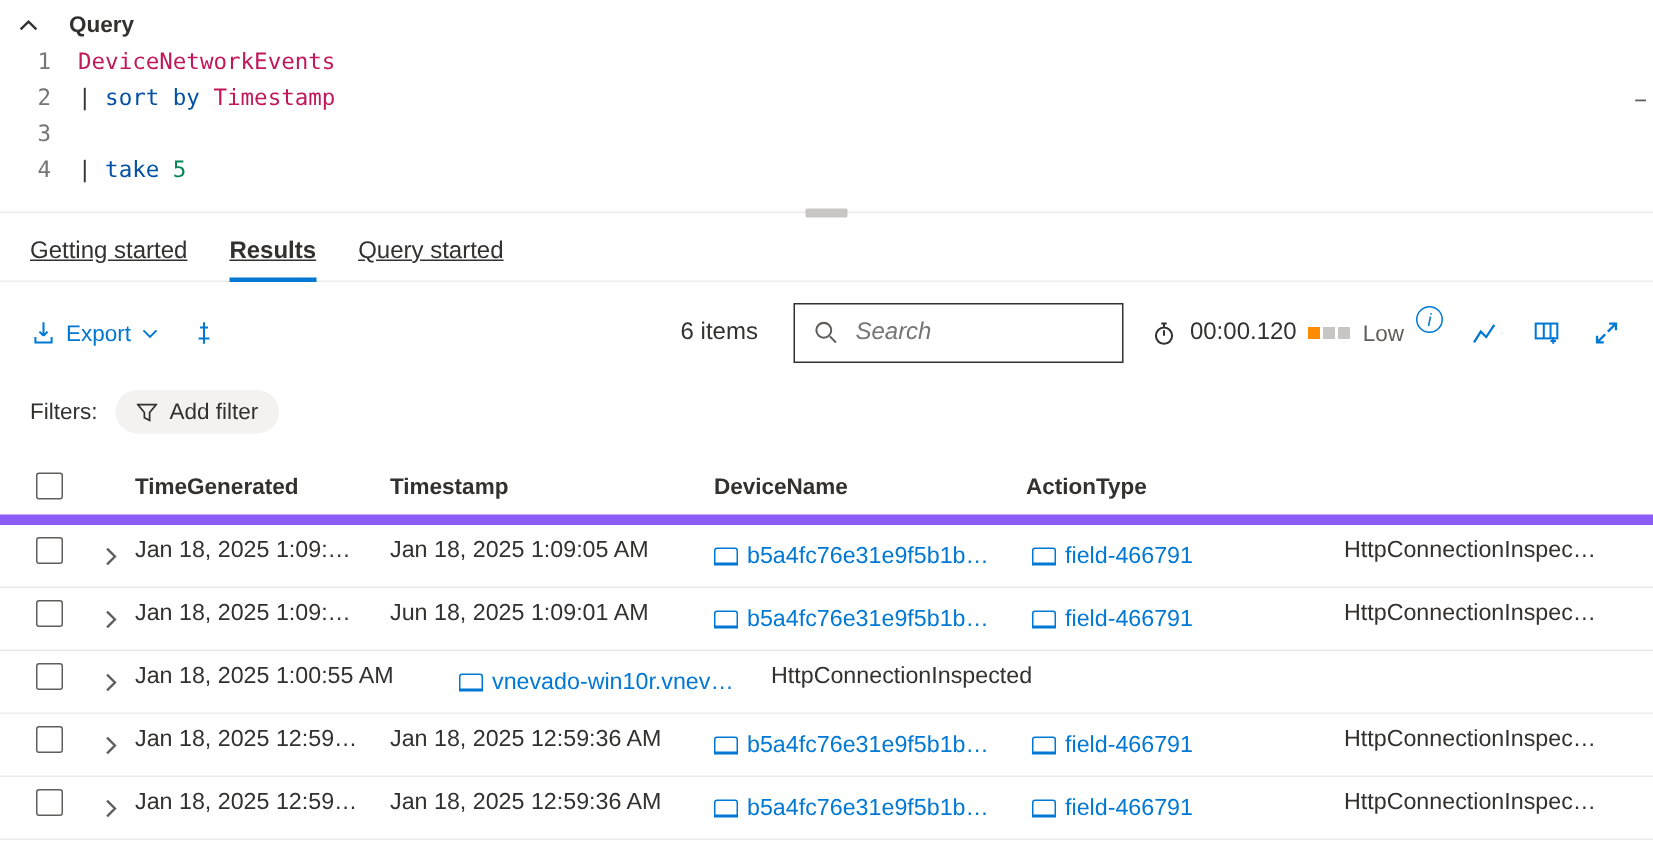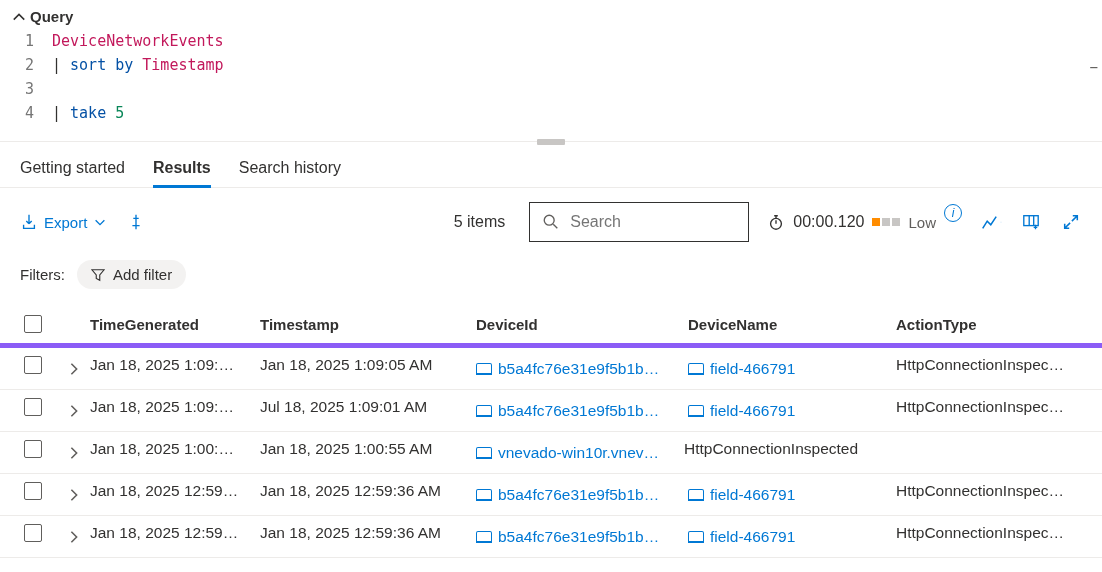--- a/index.html
+++ b/index.html
@@ -10,21 +10,21 @@
       background: #fff;
       width: 1102px;
       height: 572px;
       overflow: hidden;
     }
     
     .query-header {
       display: flex;
       align-items: center;
       padding: 8px 12px 4px 12px;
-      gap: 4px;
+      gap: 20px;
       font-weight: 600;
       font-size: 15px;
     }
     .chevron-up {
       width: 14px; height: 14px;
     }
     
     .editor-wrap {
       padding: 0 12px 10px 12px;
       font-family: Consolas, Menlo, monospace;
@@ -76,20 +76,21 @@
       display:flex;
       gap: 28px;
       padding: 6px 20px 0 20px;
       border-bottom: 1px solid #edebe9;
       font-size: 16px;
     }
     .tab {
       padding: 4px 0 10px 0;
       cursor:pointer;
       position:relative;
+      text-decoration:underline;
     }
     .tab.active { font-weight:600; }
     .tab.active::after {
       content:"";
       position:absolute;
       left:0; right:0; bottom:-1px;
       height:3px;
       background:#0078d4;
     }
     
@@ -123,20 +124,21 @@
       height:40px;
       width: 220px;
       padding: 0 12px;
     }
     .search-box input {
       border:none;
       outline:none;
       font-size:16px;
       width:100%;
       color:#4c1d95;
+      font-style:italic;
     }
     .elapsed {
       display:flex;
       align-items:center;
       gap:8px;
       font-size:16px;
     }
     .dots {
       display:flex; gap:2px;
     }
@@ -183,21 +185,21 @@
       cursor:pointer;
       color:#323130;
     }
     
     .grid-header {
       display:flex;
       align-items:center;
       padding: 10px 24px;
       font-weight:600;
       font-size:15px;
-      border-bottom:5px solid #8b5cf6;
+      border-bottom:7px solid #8b5cf6;
     }
     .chk {
       width:18px;height:18px;
       border:1px solid #605e5c;
       border-radius:2px;
       background:#fff;
       flex-shrink:0;
     }
     .col-chk { width: 34px; display:flex; }
     .col-expand { width: 32px; display:flex; align-items:center; justify-content:center; }
@@ -269,42 +271,42 @@
   <div class="dash-minus">−</div>
 </div>
 
 <div class="splitter">
   <div class="splitter-handle"></div>
 </div>
 
 <div class="tabs">
   <div class="tab"><span>Getting started</span></div>
   <div class="tab active"><span>Results</span></div>
-  <div class="tab"><span>Search history</span></div>
+  <div class="tab"><span>Query started</span></div>
 </div>
 
 <div class="toolbar">
   <div class="export-btn">
     <svg class="icon" viewBox="0 0 20 20">
         <path d="M10 2 v10 M10 12 l-3-3 M10 12 l3-3 M4 13 v4 h12 v-4" fill="none" stroke="#0078d4" stroke-width="1.5"></path>
       </svg>
     <span>Export</span>
     <svg class="icon-sm" viewBox="0 0 16 16">
         <path d="M3 6 L8 11 L13 6" fill="none" stroke="#0078d4" stroke-width="1.5"></path>
       </svg>
   </div>
   <div class="tool-icon-btn">
     <svg class="icon" viewBox="0 0 20 20">
         <path d="M10 2 v12 M6 14 h8 M7 6 h6 M10 14 v4" stroke="#0078d4" stroke-width="1.5" fill="none"></path>
       </svg>
   </div>
 
   <div class="spacer-flex"></div>
 
-  <span class="items-count">5 items</span>
+  <span class="items-count">6 items</span>
 
   <div class="search-box">
     <svg class="icon" viewBox="0 0 20 20">
         <circle cx="8" cy="8" r="5.5" fill="none" stroke="#605e5c" stroke-width="1.5"></circle>
         <path d="M12.5 12.5 L17 17" stroke="#605e5c" stroke-width="1.5"></path>
       </svg>
     <input type="text" placeholder="Search" style="">
   </div>
 
   <div class="elapsed">
@@ -354,21 +356,20 @@
   </div>
 </div>
 
 <div class="grid-header">
   <div class="col-chk">
       <div class="chk"></div>
     </div>
   <div class="col-expand"></div>
   <div class="col-tg">TimeGenerated</div>
   <div class="col-ts">Timestamp</div>
-  <div class="col-did">DeviceId</div>
   <div class="col-dname">DeviceName</div>
   <div class="col-action">ActionType</div>
 </div>
 
 <div class="grid-body" id="rows-container">
     <div class="row">
       <div class="col-chk">
         <div class="chk"></div>
       </div>
       <div class="col-expand">
@@ -391,41 +392,40 @@
     <div class="row">
       <div class="col-chk">
         <div class="chk"></div>
       </div>
       <div class="col-expand">
         <svg class="icon-sm expand-chevron" viewBox="0 0 16 16">
           <path d="M5 2 L11 8 L5 14" fill="none" stroke="#605e5c" stroke-width="1.8"></path>
         </svg>
       </div>
       <div class="col-tg cell">Jan 18, 2025 1:09:…</div>
-      <div class="col-ts cell">Jul 18, 2025 1:09:01 AM</div>
+      <div class="col-ts cell">Jun 18, 2025 1:09:01 AM</div>
       <div class="col-did link-cell">
         <span class="device-icon"></span>
         <span>b5a4fc76e31e9f5b1b…</span>
       </div>
       <div class="col-dname link-cell">
         <span class="device-icon"></span>
         <span>field-466791</span>
       </div>
       <div class="col-action cell">HttpConnectionInspected</div>
     </div>
     <div class="row">
       <div class="col-chk">
         <div class="chk"></div>
       </div>
       <div class="col-expand">
         <svg class="icon-sm expand-chevron" viewBox="0 0 16 16">
           <path d="M5 2 L11 8 L5 14" fill="none" stroke="#605e5c" stroke-width="1.8"></path>
         </svg>
       </div>
-      <div class="col-tg cell">Jan 18, 2025 1:00:…</div>
       <div class="col-ts cell">Jan 18, 2025 1:00:55 AM</div>
       <div class="col-dname link-cell">
         <span class="device-icon"></span>
         <span>vnevado-win10r.vnev…</span>
       </div>
       <div class="col-action cell">HttpConnectionInspected</div>
     </div>
     <div class="row">
       <div class="col-chk">
         <div class="chk"></div>

